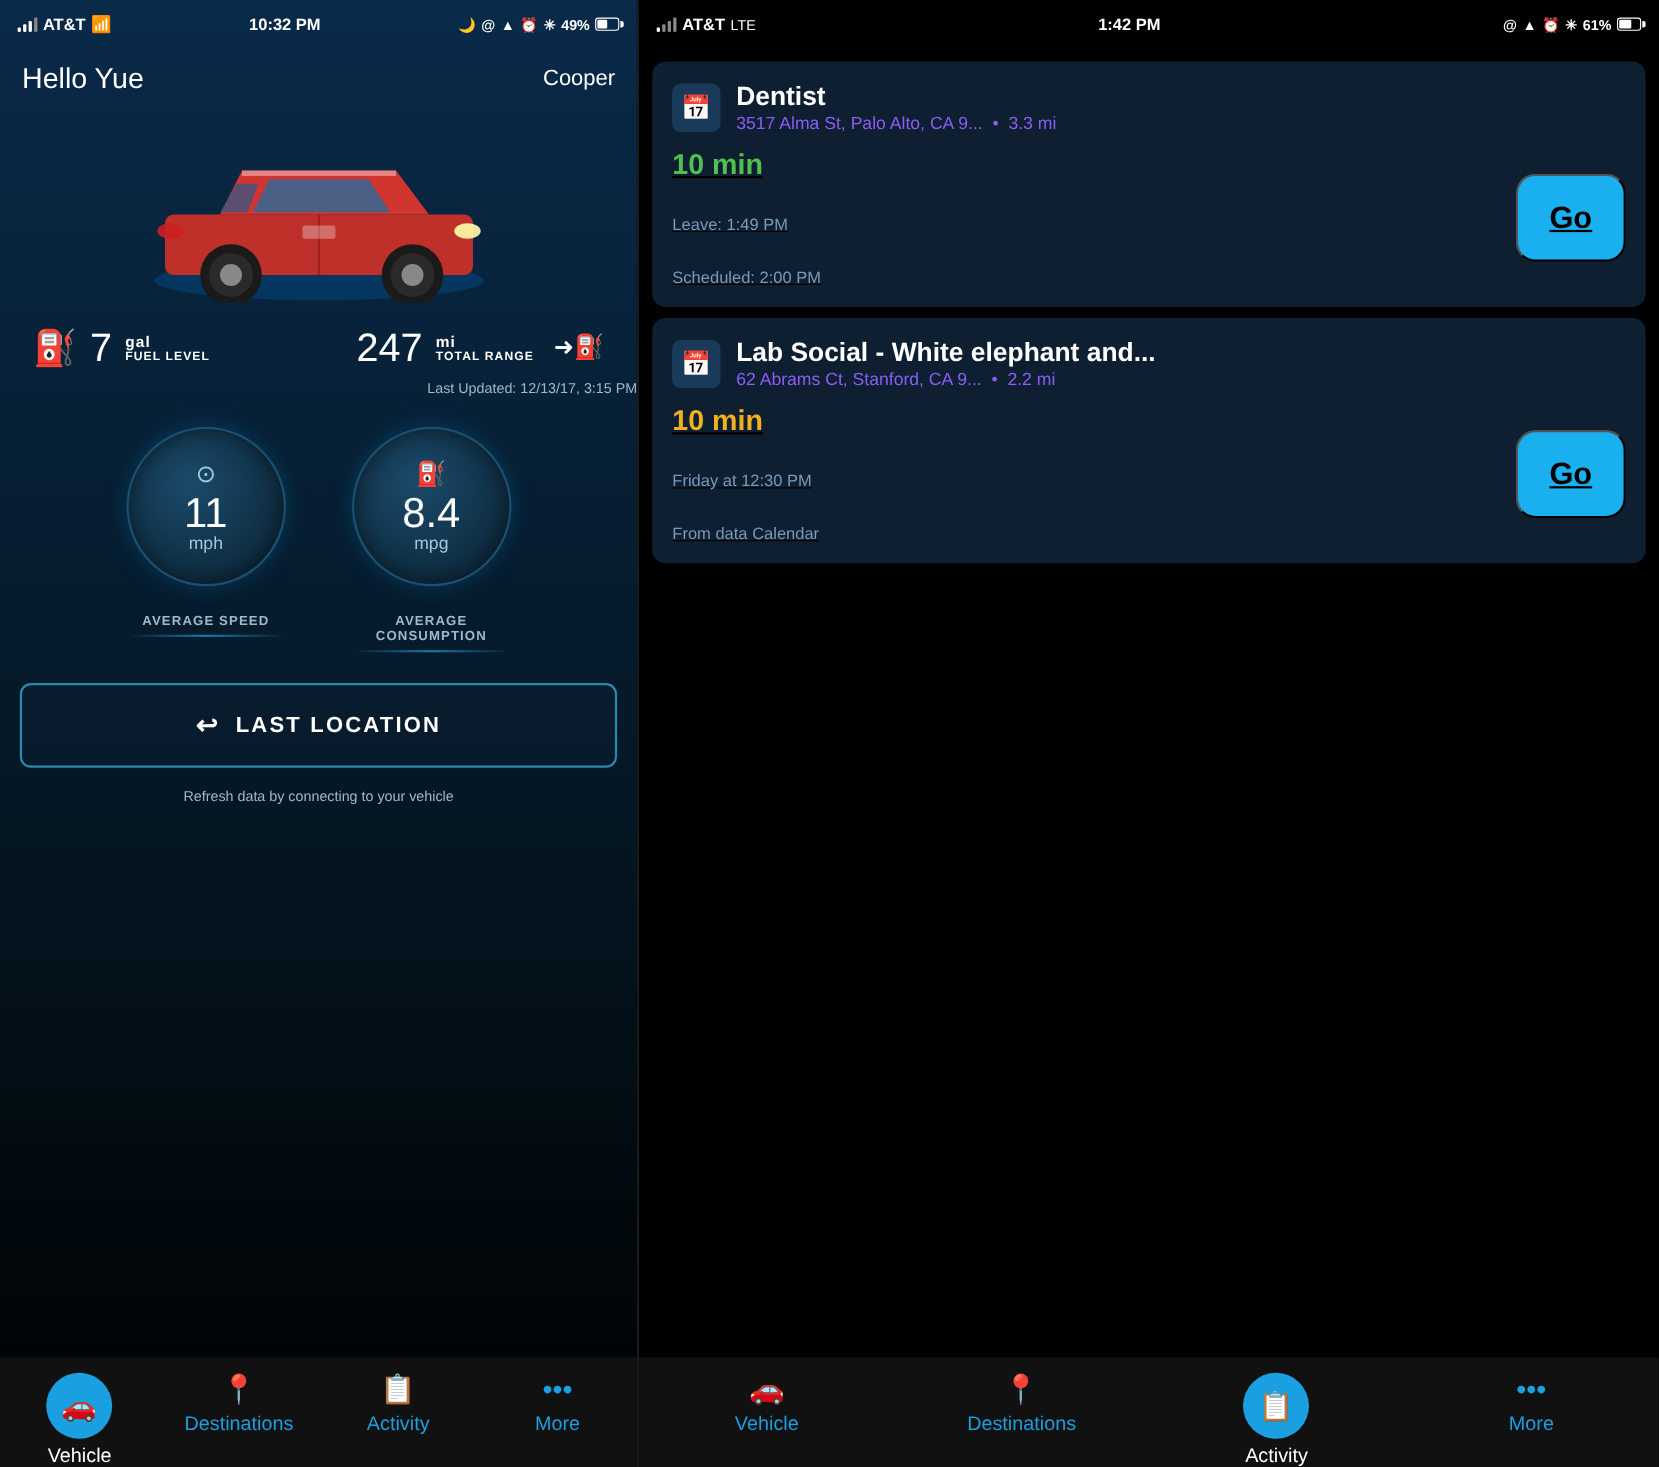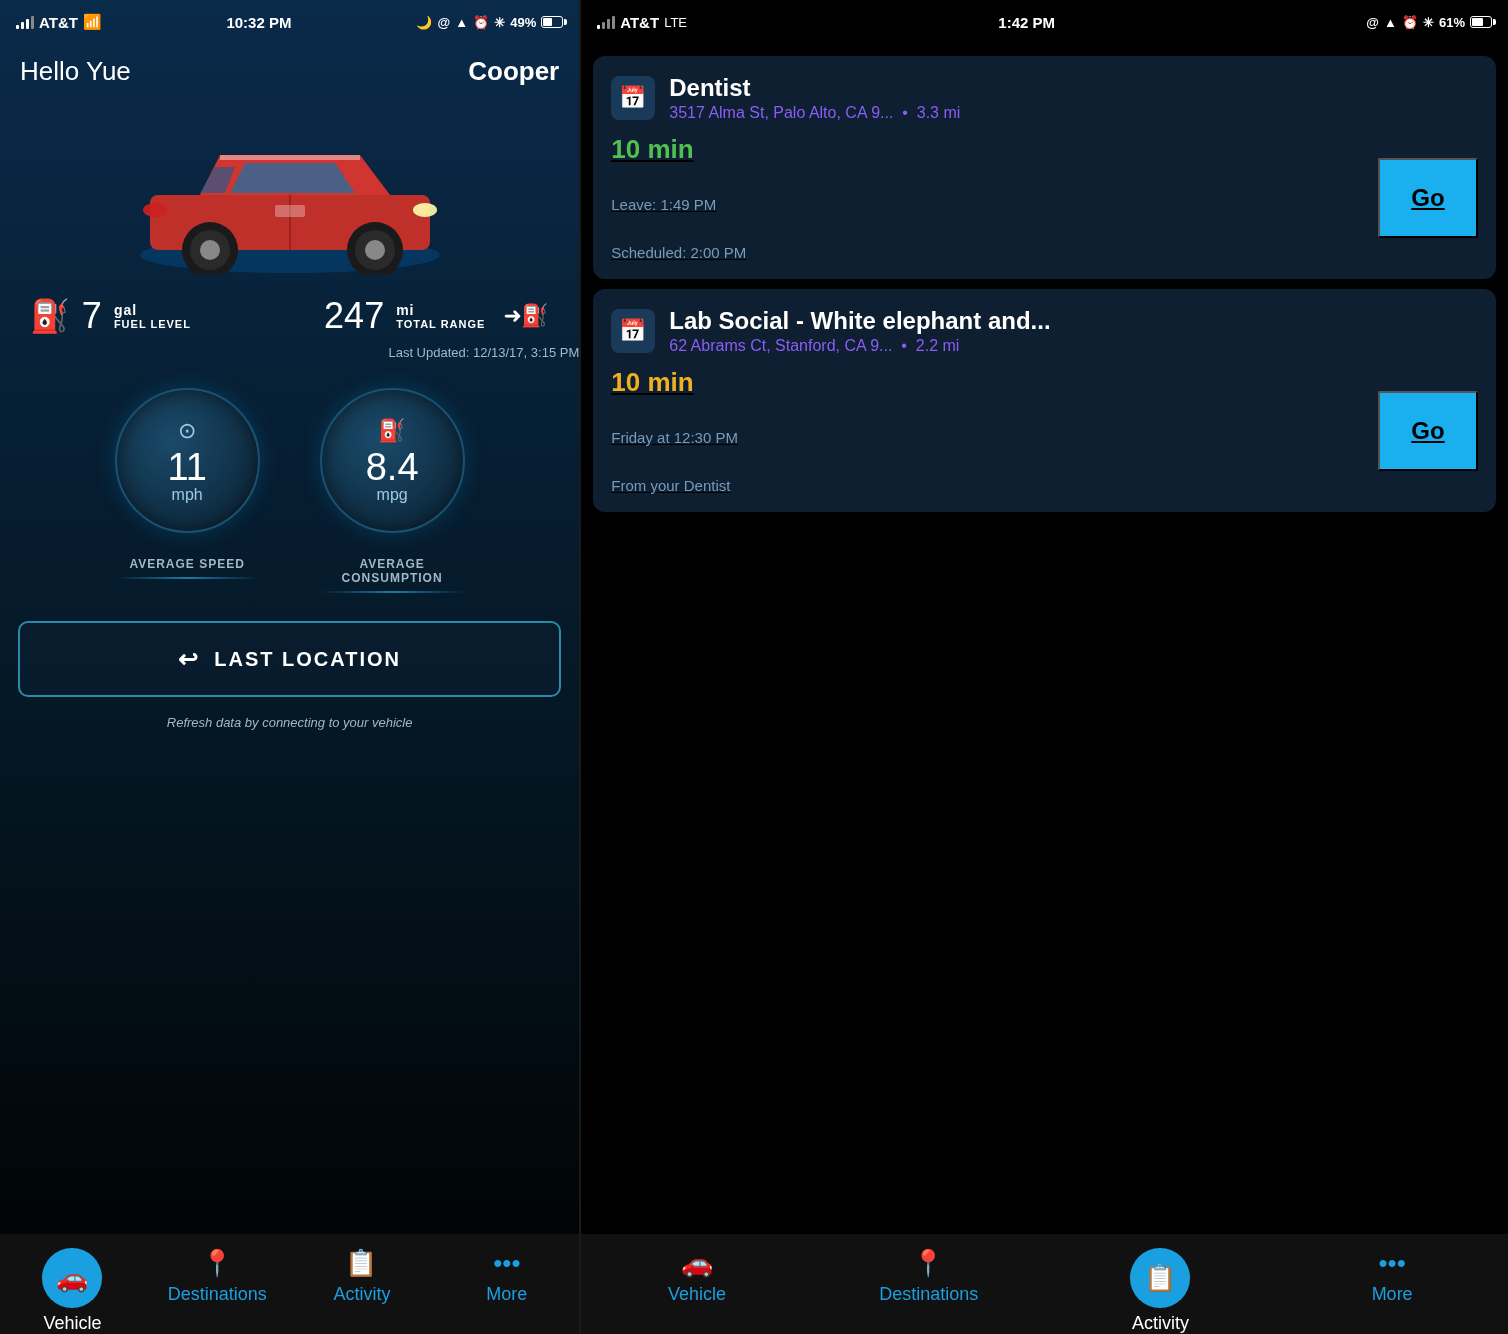--- a/index.html
+++ b/index.html
@@ -48,22 +48,22 @@
       padding: 12px 20px 8px;
       flex-shrink: 0;
     }
     .hello-text {
       color: #fff;
       font-size: 26px;
       font-weight: 400;
     }
     .model-text {
       color: #fff;
-      font-size: 26px;
-      font-weight: 700;
+      font-size: 20px;
+      font-weight: 400;
     }
 
     
     .car-area {
       position: relative;
       display: flex;
       justify-content: center;
       align-items: center;
       height: 200px;
       flex-shrink: 0;
@@ -211,21 +211,20 @@
       flex-shrink: 0;
     }
     .location-icon { font-size: 24px; color: #fff; }
 
     .refresh-text {
       text-align: center;
       color: #a0b8c8;
       font-size: 13px;
       padding: 8px 0;
       flex-shrink: 0;
-      font-style: italic;
     }
 
     
     .bottom-nav {
       height: 100px;
       background: #111;
       display: flex;
       align-items: flex-start;
       padding-top: 10px;
       flex-shrink: 0;
@@ -345,28 +344,28 @@
     }
     .dest-duration.green { color: #50c050; }
     .dest-sub {
       color: #7a9ab8;
       font-size: 15px;
       margin-top: 28px;
     }
 
     .go-button {
       background: #1aafee;
-      border-radius: 2px;
+      border-radius: 18px;
       width: 100px;
       height: 80px;
       display: flex;
       align-items: center;
       justify-content: center;
       color: #000;
-      font-size: 24px;
+      font-size: 28px;
       font-weight: 700;
       cursor: pointer;
       flex-shrink: 0;
     }
 
     
     .bottom-nav-right {
       height: 100px;
       background: #111;
       display: flex;
@@ -622,21 +621,21 @@
             <span>62 Abrams Ct, Stanford, CA 9...</span>
             &nbsp;•&nbsp;
             <span>2.2 mi</span>
           </div>
         </div>
       </div>
       <div class="dest-card-bottom">
         <div class="dest-time-block">
           <span class="dest-duration">10 min</span>
           <span class="dest-sub">Friday at 12:30 PM</span>
-          <span class="dest-sub">From your Dentist</span>
+          <span class="dest-sub">From data Calendar</span>
         </div>
         <button class="go-button">Go</button>
       </div>
     </div>
 
   </div>
 
   <div class="bottom-nav-right">
     <div class="nav-item">
       <span class="nav-icon">🚗</span>

